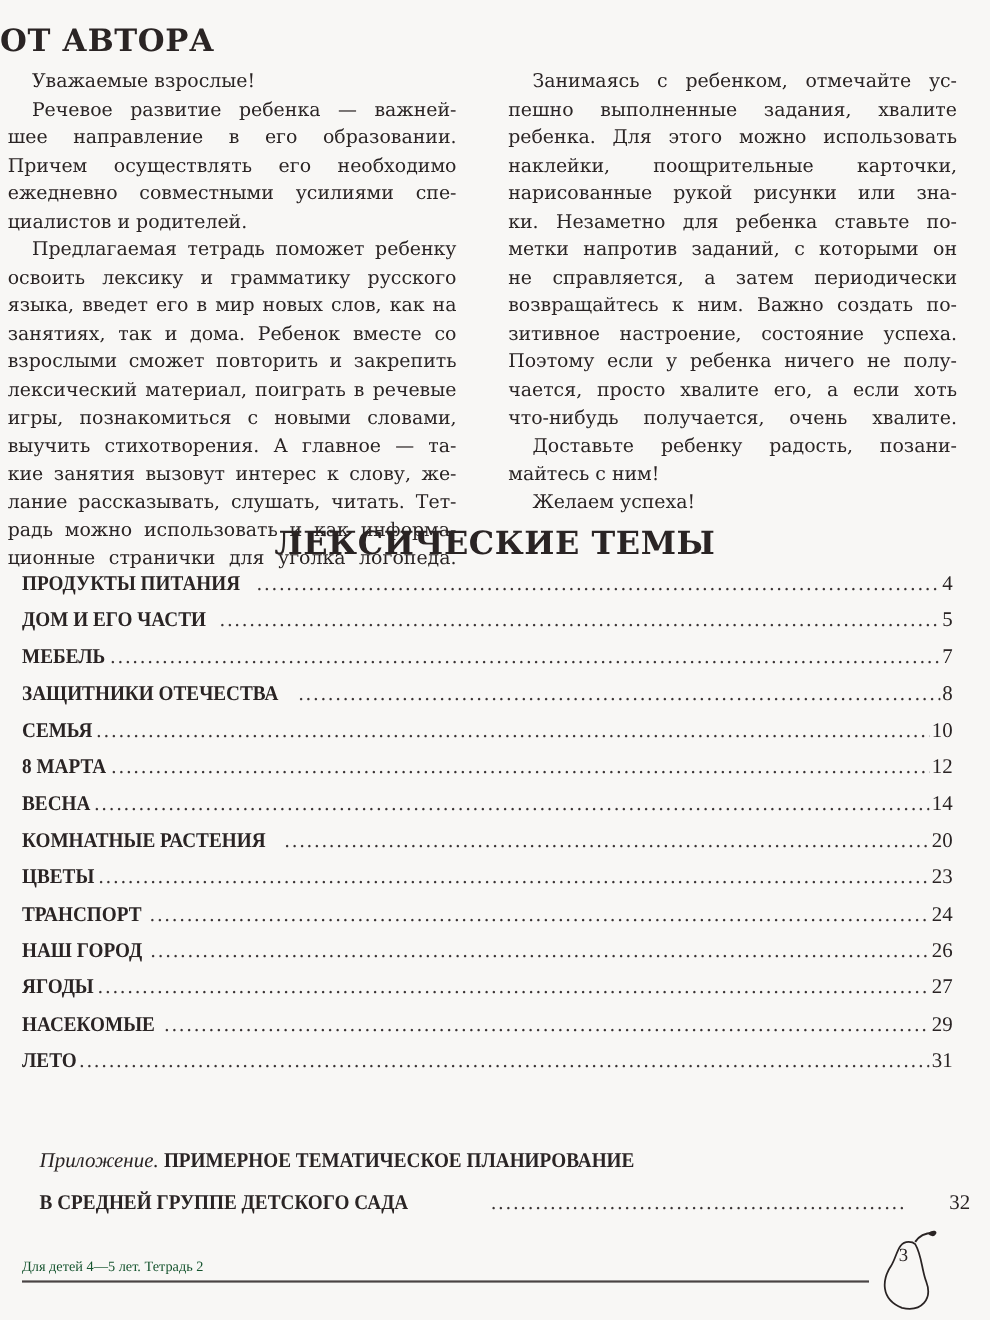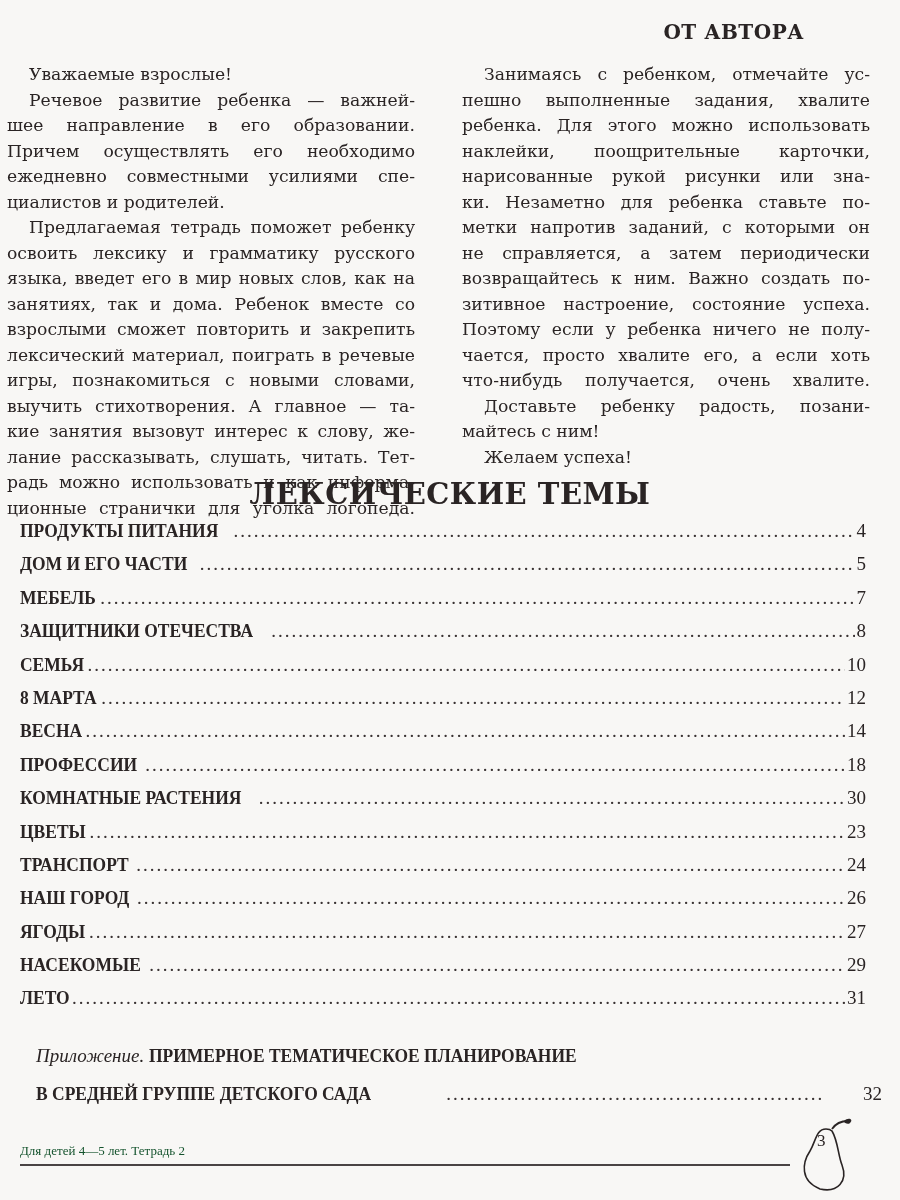--- a/index.html
+++ b/index.html
@@ -5,22 +5,22 @@
     html, body { margin: 0; padding: 0; }
     body {
       width: 900px; height: 1200px; overflow: hidden;
       background: #f8f7f5;
       font-family: "DejaVu Serif", "Liberation Serif", serif;
       color: #2a2424;
       position: relative;
     }
     .page { position: absolute; left: 0; top: 0; width: 900px; height: 1200px; }
     .title {
-      position: absolute; top: 20px; left: 0; width: 804px; text-align: right;
-      font-weight: bold; font-size: 20px; letter-spacing: 0.5px;
+      position: absolute; top: 20px; left: 0; width: 804px; text-align: left;
+      font-weight: bold; font-size: 28px; letter-spacing: 0.5px;
     }
     .col {
       position: absolute; top: 62px; width: 408px;
       font-size: 17.2px; line-height: 25.5px; text-align: justify;
     }
     .col.left { left: 7px; }
     .col.right { left: 462px; }
     .col .line { display: block; text-align: justify; text-align-last: justify; white-space: nowrap; }
     .col .line.last { text-align-last: left; }
     .col .indent { padding-left: 22px; }
@@ -134,28 +134,23 @@
         <span class="toc-label">8 МАРТА</span>
         <span class="toc-dots"></span>
         <span class="toc-page">12</span>
       </div>
       <div class="toc-row">
         <span class="toc-label">ВЕСНА</span>
         <span class="toc-dots"></span>
         <span class="toc-page">14</span>
       </div>
       <div class="toc-row">
-        <span class="toc-label">ПРОФЕССИИ</span>
-        <span class="toc-dots"></span>
-        <span class="toc-page">18</span>
-      </div>
-      <div class="toc-row">
         <span class="toc-label">КОМНАТНЫЕ РАСТЕНИЯ</span>
         <span class="toc-dots"></span>
-        <span class="toc-page">30</span>
+        <span class="toc-page">20</span>
       </div>
       <div class="toc-row">
         <span class="toc-label">ЦВЕТЫ</span>
         <span class="toc-dots"></span>
         <span class="toc-page">23</span>
       </div>
       <div class="toc-row">
         <span class="toc-label">ТРАНСПОРТ</span>
         <span class="toc-dots"></span>
         <span class="toc-page">24</span>

